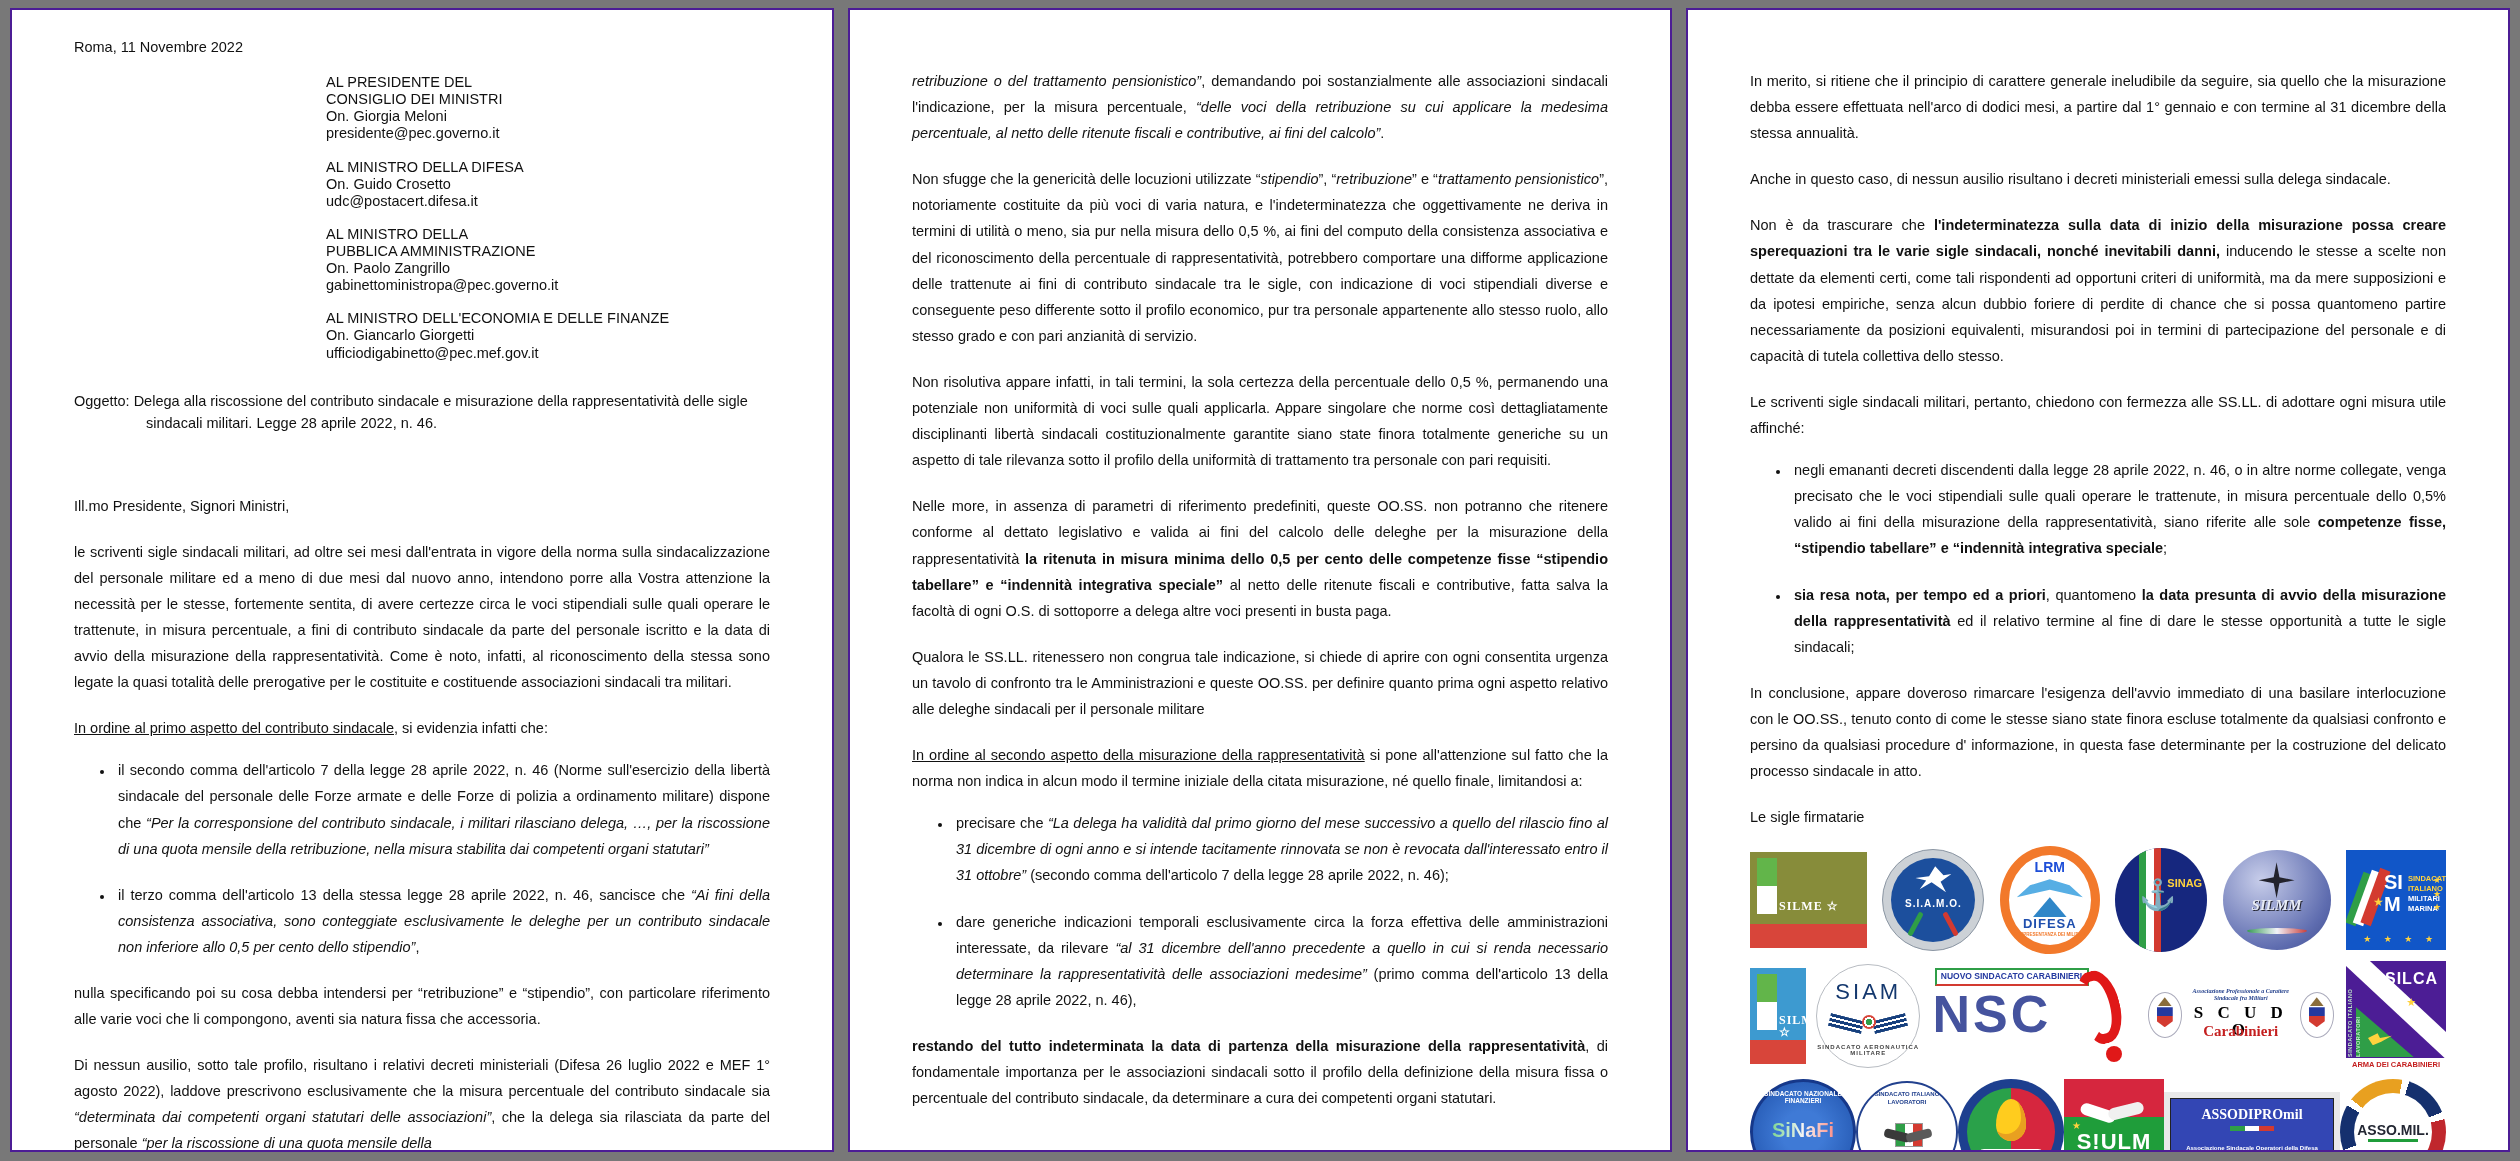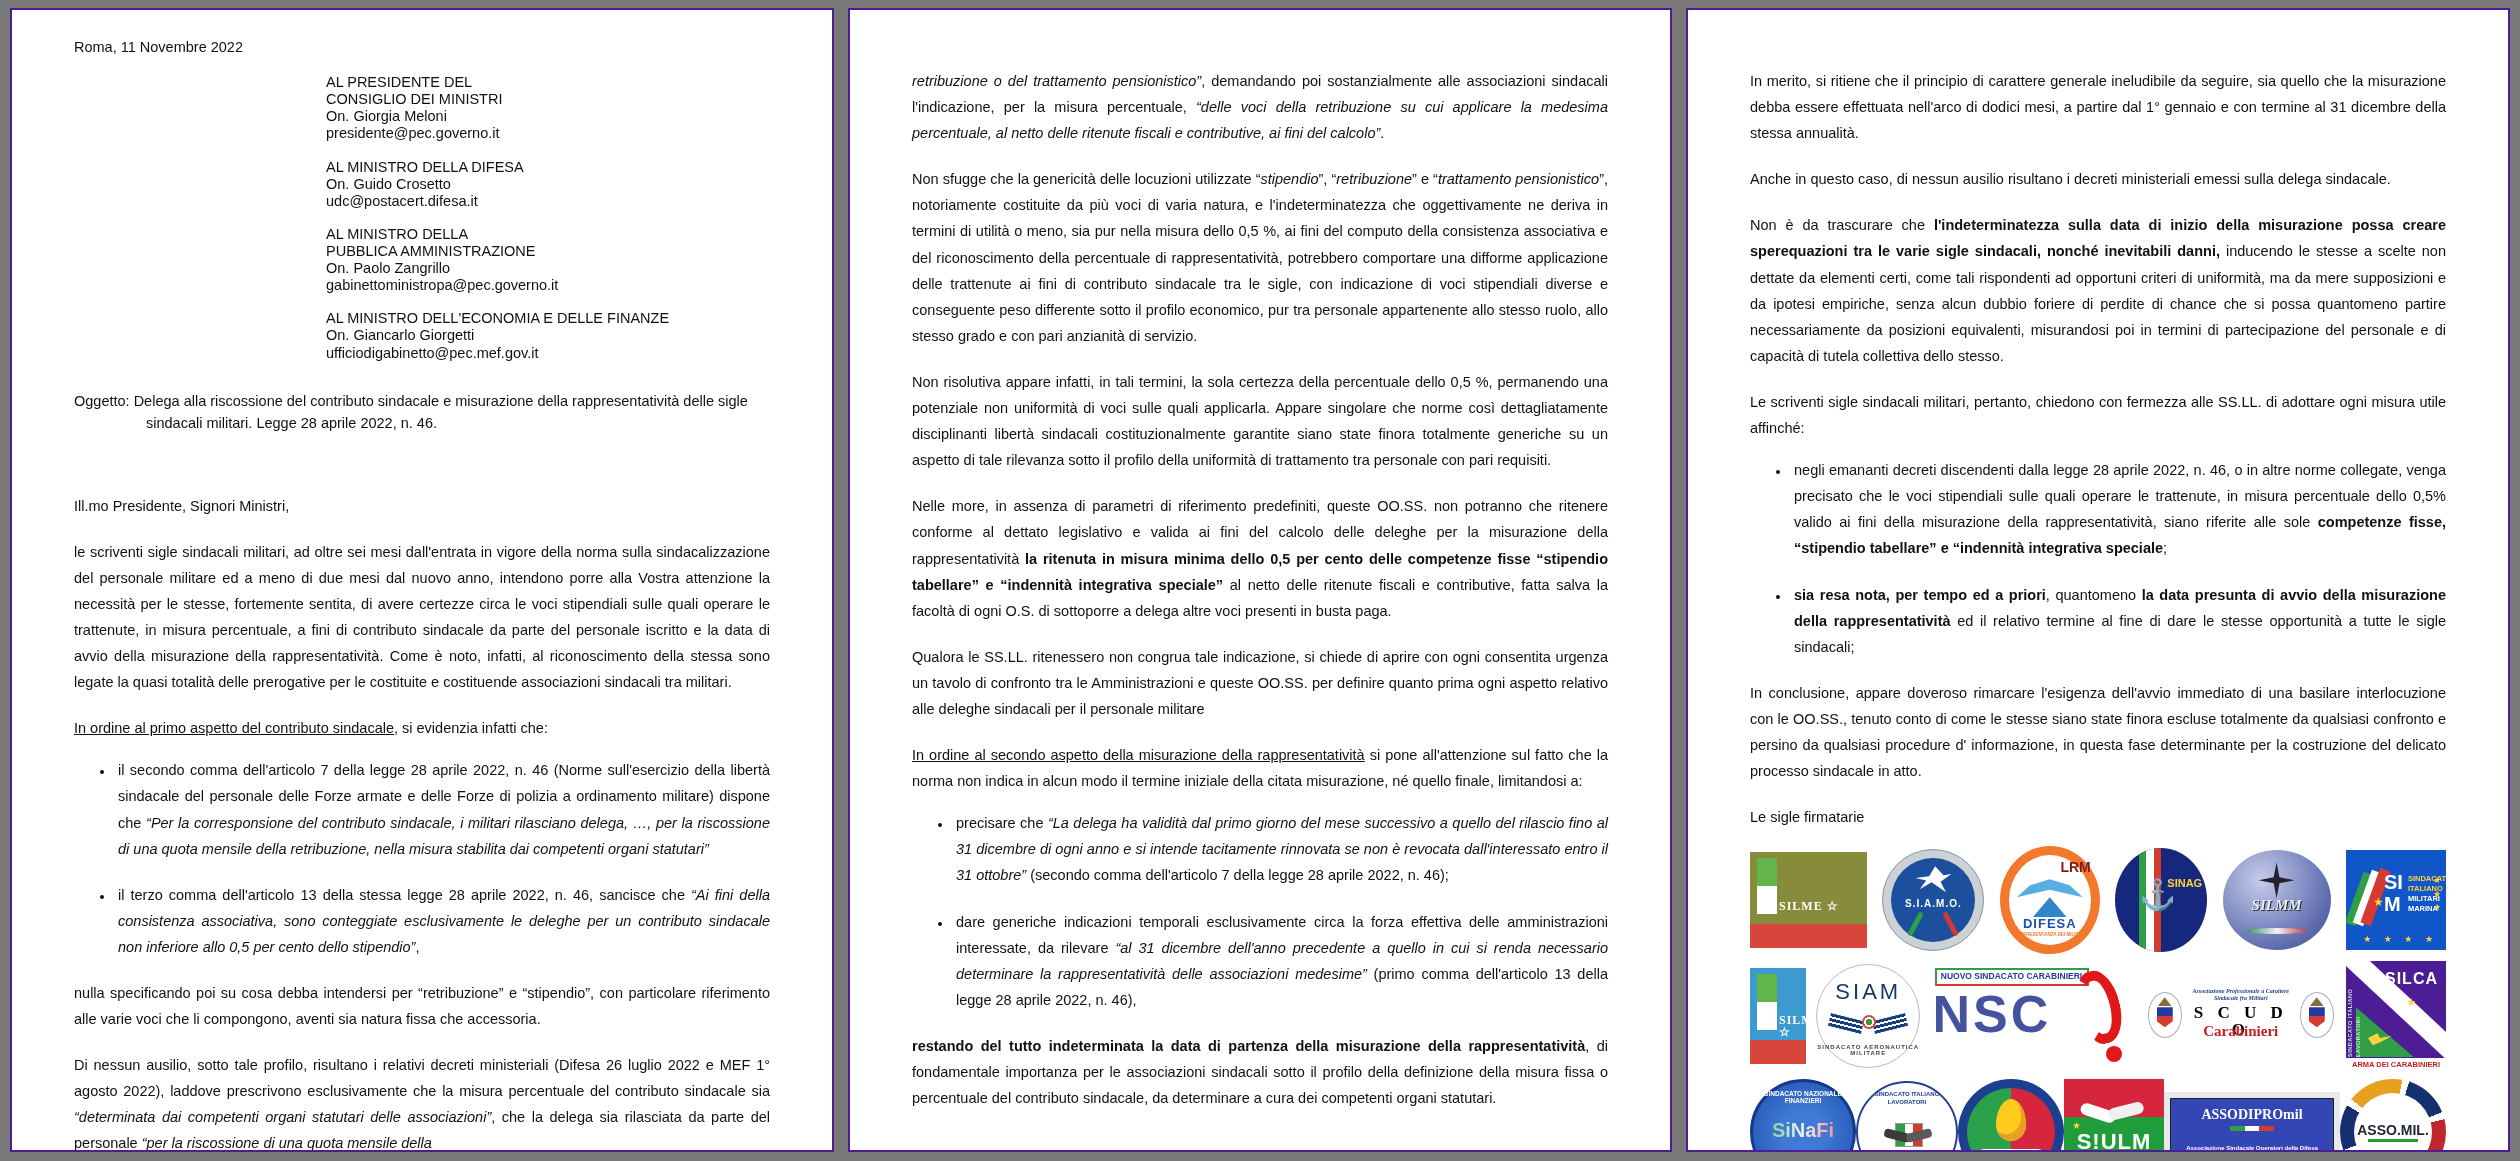--- a/index.html
+++ b/index.html
@@ -38,21 +38,21 @@
   
   .logo-siamo{width:100px;height:100px;border-radius:50%;background:#ccd1d6;border:1px solid #8b96a3;}
   .logo-siamo .inner{left:8px;top:8px;right:8px;bottom:8px;border-radius:50%;background:#1c4f9d;}
   .logo-siamo .dove{left:32px;top:16px;width:36px;height:26px;background:#fff;
     clip-path:polygon(55% 0,78% 35%,100% 30%,70% 60%,85% 100%,45% 62%,12% 88%,30% 55%,0 45%,38% 38%);}
   .logo-siamo .lbl{top:45px;width:100%;text-align:center;color:#fff;font-size:10px;font-weight:700;letter-spacing:1px;}
   .logo-siamo .ribg{left:30px;bottom:13px;width:5px;height:26px;background:#2f9e47;border-radius:3px;transform:rotate(28deg);}
   .logo-siamo .ribr{right:30px;bottom:13px;width:5px;height:26px;background:#d33a30;border-radius:3px;transform:rotate(-28deg);}
   
   .logo-lrm{width:100px;height:108px;border-radius:50%;background:#fff;border:9px solid #f2792b;box-sizing:border-box;}
-  .logo-lrm .t1{top:5px;width:100%;text-align:right;font:800 14px/1 "Liberation Sans",sans-serif;color:#7f1d1d;}
+  .logo-lrm .t1{top:5px;width:100%;text-align:center;font:800 14px/1 "Liberation Sans",sans-serif;color:#1d4ed8;}
   .logo-lrm .wing{left:8px;top:24px;width:66px;height:30px;background:#57aee4;
     clip-path:polygon(0 60%,20% 20%,50% 0,80% 20%,100% 60%,50% 35%);}
   .logo-lrm .wing2{left:24px;top:42px;width:34px;height:20px;background:#2f86c8;clip-path:polygon(50% 0,100% 100%,0 100%);}
   .logo-lrm .t2{bottom:15px;width:100%;text-align:center;font:800 13px/1 "Liberation Sans",sans-serif;color:#1f4fae;letter-spacing:1px;}
   .logo-lrm .t3{bottom:8px;width:100%;text-align:center;font:700 4.5px/1 "Liberation Sans",sans-serif;color:#f2792b;}
   
   .logo-sinag{width:92px;height:104px;border-radius:50%;background:#16277e;overflow:hidden;}
   .logo-sinag .flag{left:24px;top:0;bottom:0;width:22px;background:linear-gradient(90deg,#2f9e47 0 33%,#fff 33% 66%,#d33a30 66%);}
   .logo-sinag .t1{right:5px;top:30px;font:800 11px/1 "Liberation Sans",sans-serif;color:#ffd23e;}
   .logo-sinag .anchor{left:24px;top:32px;font-size:30px;line-height:1;color:#10131c;}

